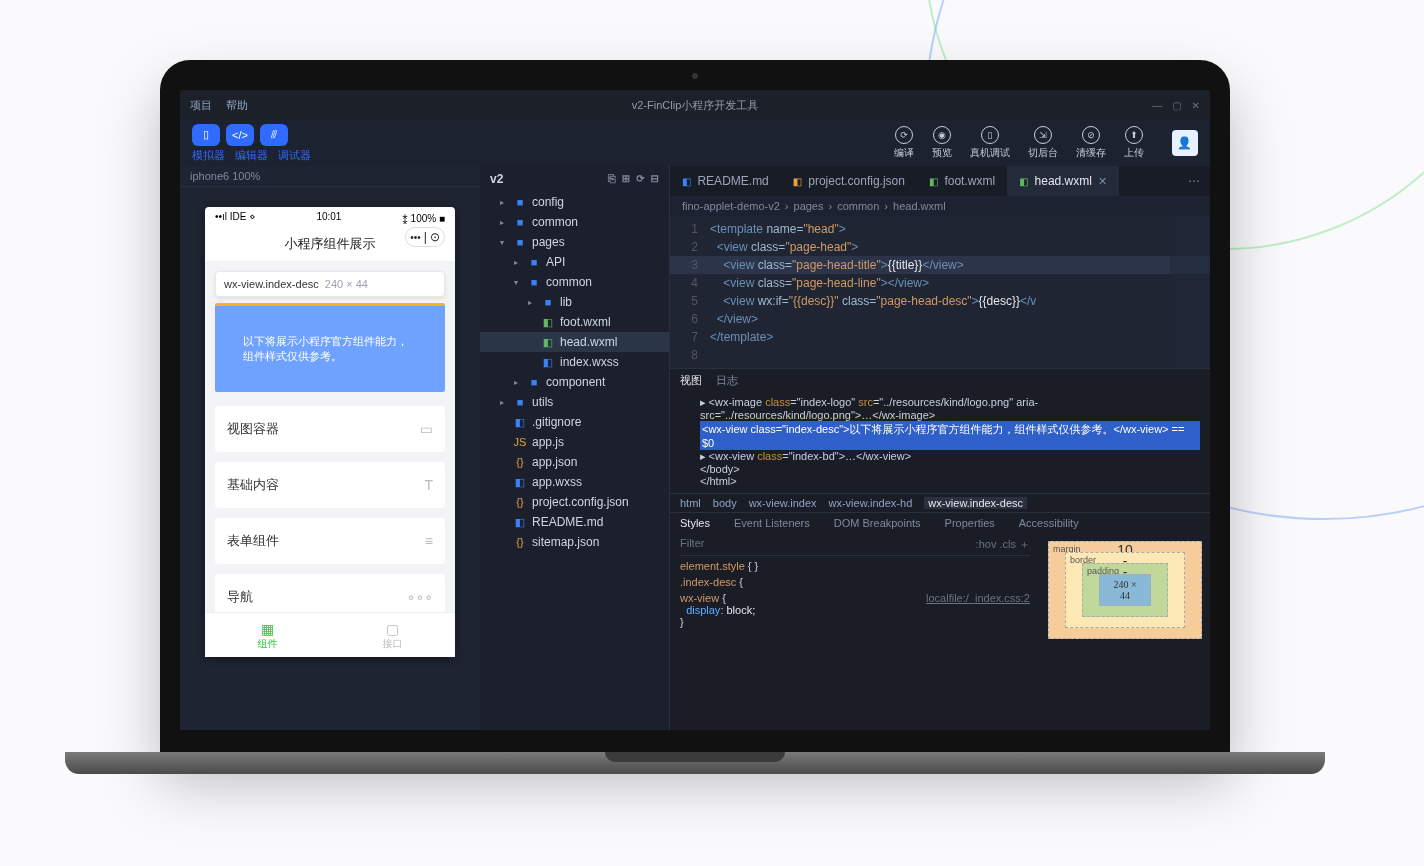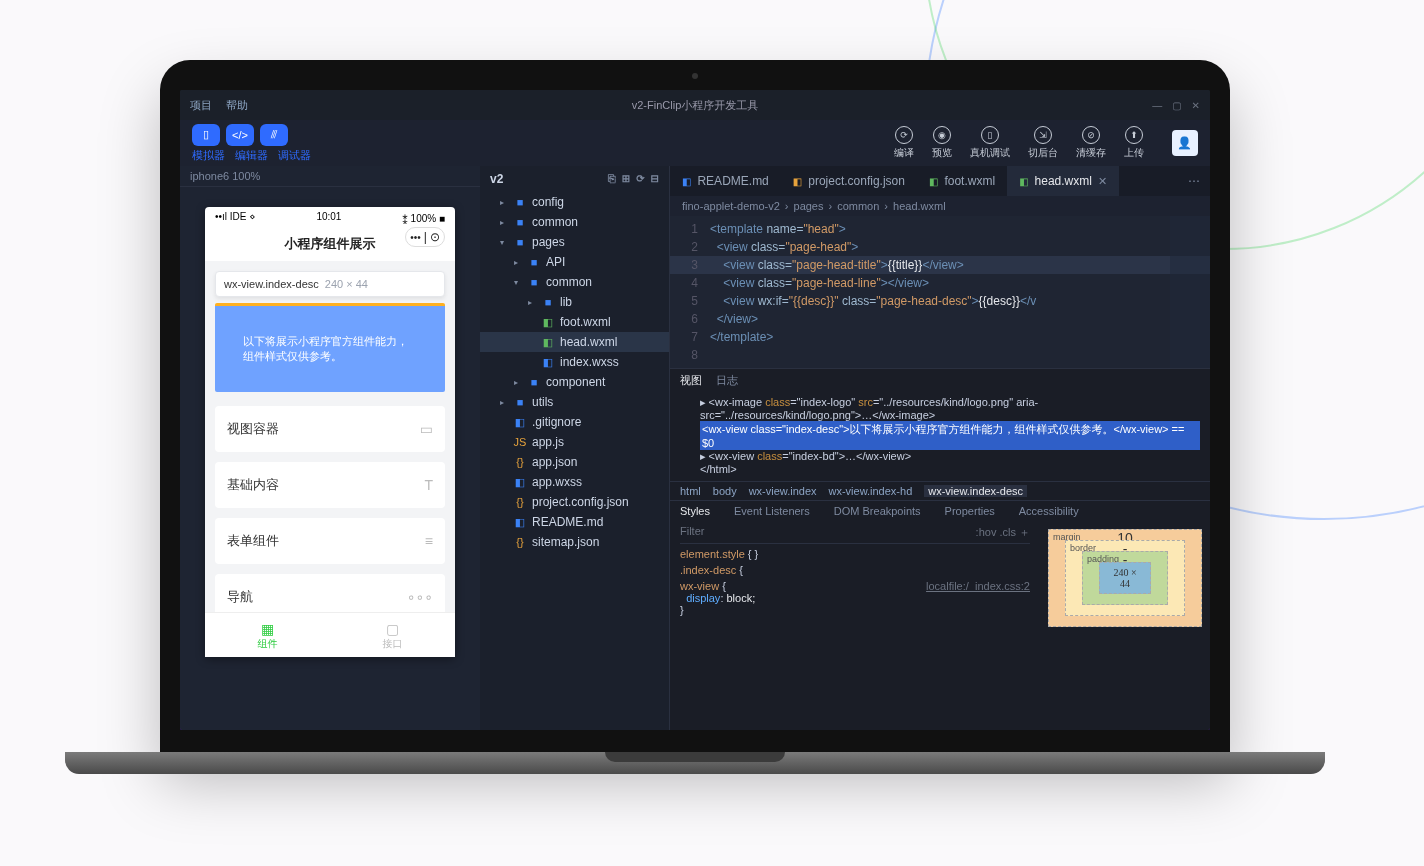--- a/index.html
+++ b/index.html
@@ -35,21 +35,21 @@
 .avatar { width: 26px; height: 26px; border-radius: 4px; background: #e8f1ff; display: flex; align-items: center; justify-content: center; margin-left: 10px; }
 
 
 .body { flex: 1; display: flex; min-height: 0; background: #4c1d95; }
 
 
 .sim { width: 300px; background: #1e2432; display: flex; flex-direction: column; }
 .sim-hdr { padding: 4px 10px; color: #7e8aa0; font-size: 11px; border-bottom: 1px solid #2a3040; }
 .phone { margin: 20px auto 0; width: 250px; background: #fff; border-radius: 4px; color: #222; box-shadow: 0 2px 10px rgba(0,0,0,.4); display: flex; flex-direction: column; height: 450px; }
 .ph-status { display: flex; justify-content: space-between; padding: 4px 10px; font-size: 10px; color: #000; }
-.ph-title { text-align: center; font-size: 13px; padding: 6px 0 8px; font-weight: 700; }
+.ph-title { text-align: center; font-size: 13px; padding: 6px 0 8px; font-weight: 400; }
 .ph-title-row { display: flex; align-items: center; justify-content: center; position: relative; padding: 0 10px; }
 .ph-pill { position: absolute; right: 10px; top: -2px; display: flex; align-items: center; gap: 3px; border: 1px solid #ddd; border-radius: 20px; padding: 2px 4px; }
 .ph-pill .dot { font-size: 10px; }
 .ph-body { flex: 1; background: #f3f4f6; padding: 10px; overflow: hidden; }
 .tip { background: #fff; border: 1px solid #e5e7eb; border-radius: 4px; padding: 6px 8px; font-size: 11px; box-shadow: 0 2px 4px rgba(0,0,0,.08); margin-bottom: 6px; }
 .tip .sel { color: #333; font-weight: 500; }
 .tip .dim { color: #9ca3af; margin-left: 6px; }
 .hlbox { background: #6fa2ff; color: #fff; font-size: 11px; padding: 28px; border-radius: 2px; margin-bottom: 14px; border-top: 3px solid #ffb020; }
 .card { background: #fff; border-radius: 4px; padding: 14px 12px; display: flex; justify-content: space-between; align-items: center; margin-bottom: 10px; font-size: 13px; color: #333; }
 .card .ic { color: #bbb; font-size: 14px; }
@@ -403,20 +403,21 @@
             <div class="dev-tabs">
               <span class="on">视图</span>
               <span>日志</span>
             </div>
             <div class="dom" id="dom-body">
                 <div>▸ &lt;wx-image <span class="attr2">class</span>="index-logo" <span class="attr2">src</span>="../resources/kind/logo.png" aria-src="../resources/kind/logo.png"&gt;…&lt;/wx-image&gt;</div>
                 <div>
                   <span class="hl">&lt;wx-view class="index-desc"&gt;以下将展示小程序官方组件能力，组件样式仅供参考。&lt;/wx-view&gt; == $0</span>
                 </div>
                 <div>▸ &lt;wx-view <span class="attr2">class</span>="index-bd"&gt;…&lt;/wx-view&gt;</div>
+                <div>&lt;/body&gt;</div>
                 <div>&lt;/html&gt;</div>
               </div>
             <div class="crumbs2" id="crumbs2">
                 <span class="">html</span>
                 <span class="">body</span>
                 <span class="">wx-view.index</span>
                 <span class="">wx-view.index-hd</span>
                 <span class="on">wx-view.index-desc</span>
               </div>
             <div class="subtabs" id="subtabs">

